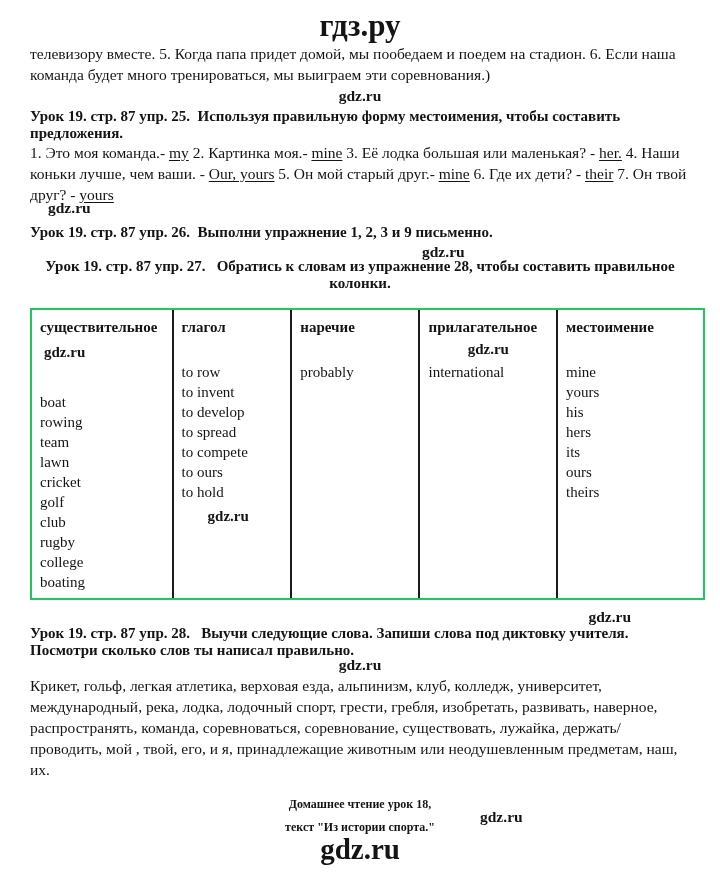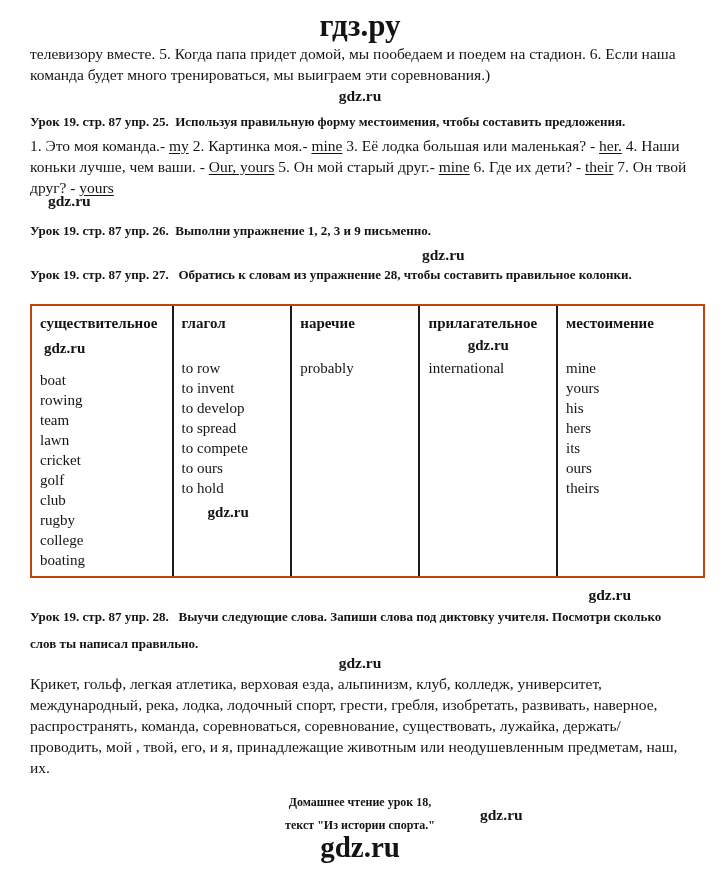--- a/index.html
+++ b/index.html
@@ -27,22 +27,22 @@
     line-height: 32px;
     margin-top: -6px;
   }
 
   p.body-text {
     font-size: 15.5px;
     line-height: 21px;
     margin: 0;
   }
   .heading {
-    font-size: 13px;
-    line-height: 27px;
+    font-size: 15px;
+    line-height: 17px;
     font-weight: bold;
     margin: 0;
     white-space: pre-wrap;
   }
   .u { text-decoration: underline; text-underline-offset: 2px; }
 
   .wm {
     font-size: 15.5px;
     font-weight: bold;
     line-height: 21px;
@@ -50,29 +50,29 @@
   .wm-center1 { text-align: center; margin-top: 0; }
   .wm-left { margin: -8px 0 0 18px; }
   .wm-ex26 { margin: 0 0 0 392px; }
   .wm-right { text-align: right; margin: 6px 59px 0 0; }
   .wm-center2 { text-align: center; margin-top: -5px; }
 
   .mt-intro { margin-top: 3px; }
   .mt-ex25 { margin-top: 2px; }
   .mt-ex25-answer { margin-top: -2px; }
   .mt-ex26 { margin-top: 6px; }
-  .mt-ex27 { margin-top: -4px; }
+  .mt-ex27 { margin-top: -4px; text-align: center; }
   .mt-ex28 { margin-top: -2px; }
   .mt-words { margin-top: 5px; }
 
   
   .answers-table {
     display: flex;
     margin-top: 16px;
-    border: 2px solid #c2410c;
+    border: 2px solid #22c55e;
     width: 675px;
     box-sizing: border-box;
   }
   .cell {
     box-sizing: border-box;
     padding: 6px 8px;
     font-size: 15px;
   }
   .cell + .cell { border-left: 2px solid #1c1c1c; }
   .col-0 { width: 20.8%; }
@@ -88,21 +88,21 @@
   .col-0 .cell-head { word-break: break-all; max-width: 120px; }
   .wm-inline {
     font-weight: bold;
     position: relative;
     top: 3px;
     left: 4px;
     white-space: nowrap;
   }
   .head-wm { text-align: center; font-weight: bold; line-height: 22px; }
   .cell-body { line-height: 20px; }
-  .col-0 .cell-body { margin-top: 12px; }
+  .col-0 .cell-body { margin-top: 30px; }
   .body-wm { font-weight: bold; margin: 4px 0 0 26px; line-height: 20px; }
 
   
   .footer-block {
     position: relative;
     margin-top: 13px;
     height: 46px;
   }
   .footer-text {
     font-size: 12px;

